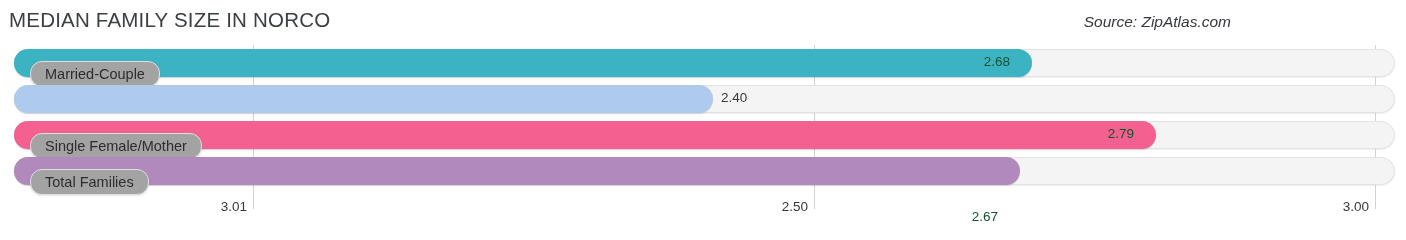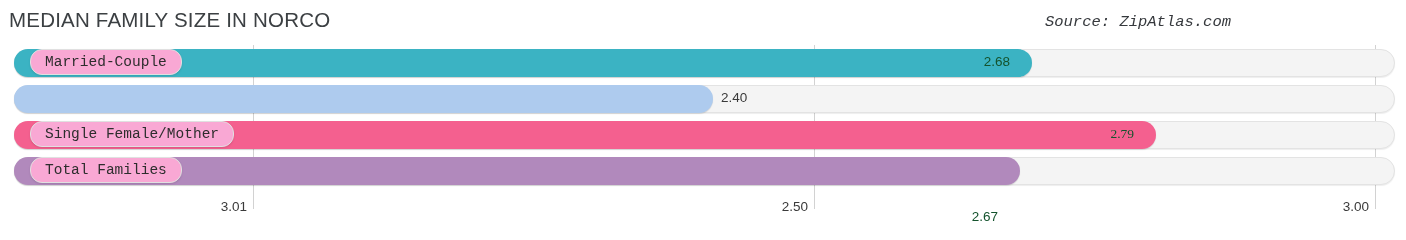--- a/index.html
+++ b/index.html
@@ -27,21 +27,21 @@
     font-size: 20.5px;
     letter-spacing: 0.2px;
     color: #3c4043;
     font-weight: 400;
     white-space: nowrap;
   }
   #chart-source {
     position: absolute;
     right: 11px;
     top: 13px;
-    font-family: Liberation Mono, monospace;
+    font-family: Liberation Sans, sans-serif;
     font-style: italic;
     font-size: 15.5px;
     color: #36393d;
     white-space: nowrap;
   }
   
   #plot {
     position: absolute;
     left: 0;
     top: 45px;
@@ -86,32 +86,31 @@
     left: 14px;
     top: 4px;
     height: 28px;
     border-radius: 14px;
     box-sizing: border-box;
     box-shadow: 0 1px 1px rgba(0,0,0,0.12);
   }
   .bar-label {
     position: absolute;
     left: 30px;
-    top: 4px;
+    top: 16px;
     height: 24px;
     line-height: 24px;
     padding: 0 14px;
-    background: #f9a8d4;
+    background: #a3a3a3;
     border: 1px solid #e0e0e0;
     border-radius: 12px;
     font-size: 14.5px;
     color: #2d2d2d;
     white-space: nowrap;
     box-shadow: 0 1px 2px rgba(0,0,0,0.10);
-    font-family: Liberation Mono, monospace;
   }
   .bar-value-in {
     position: absolute;
     top: 9px;
     font-size: 13.5px;
     color: #14532d;
     white-space: nowrap;
     transform: translateX(-100%);
   }
   .bar-value-out {
@@ -161,21 +160,21 @@
 
     <div class="row" style="top:36px;">
       <div class="track"></div>
       <div class="bar" style="width:699px;background:#AECBEE;"></div>
       <div class="bar-value-out" style="left:721px;">2.40</div>
     </div>
 
     <div class="row" style="top:72px;">
       <div class="track"></div>
       <div class="bar" style="width:1142px;background:#F4608F;"></div>
-      <div class="bar-value-in" style="left:1134px;font-family:Liberation Serif, serif;">2.79</div>
+      <div class="bar-value-in" style="left:1134px;">2.79</div>
       <div class="bar-label">Single Female/Mother</div>
     </div>
 
     <div class="row" style="top:108px;">
       <div class="track"></div>
       <div class="bar" style="width:1006px;background:#B189BC;"></div>
       <div class="bar-value-in" style="left:998px;margin-top:47px;">2.67</div>
       <div class="bar-label">Total Families</div>
     </div>
 

